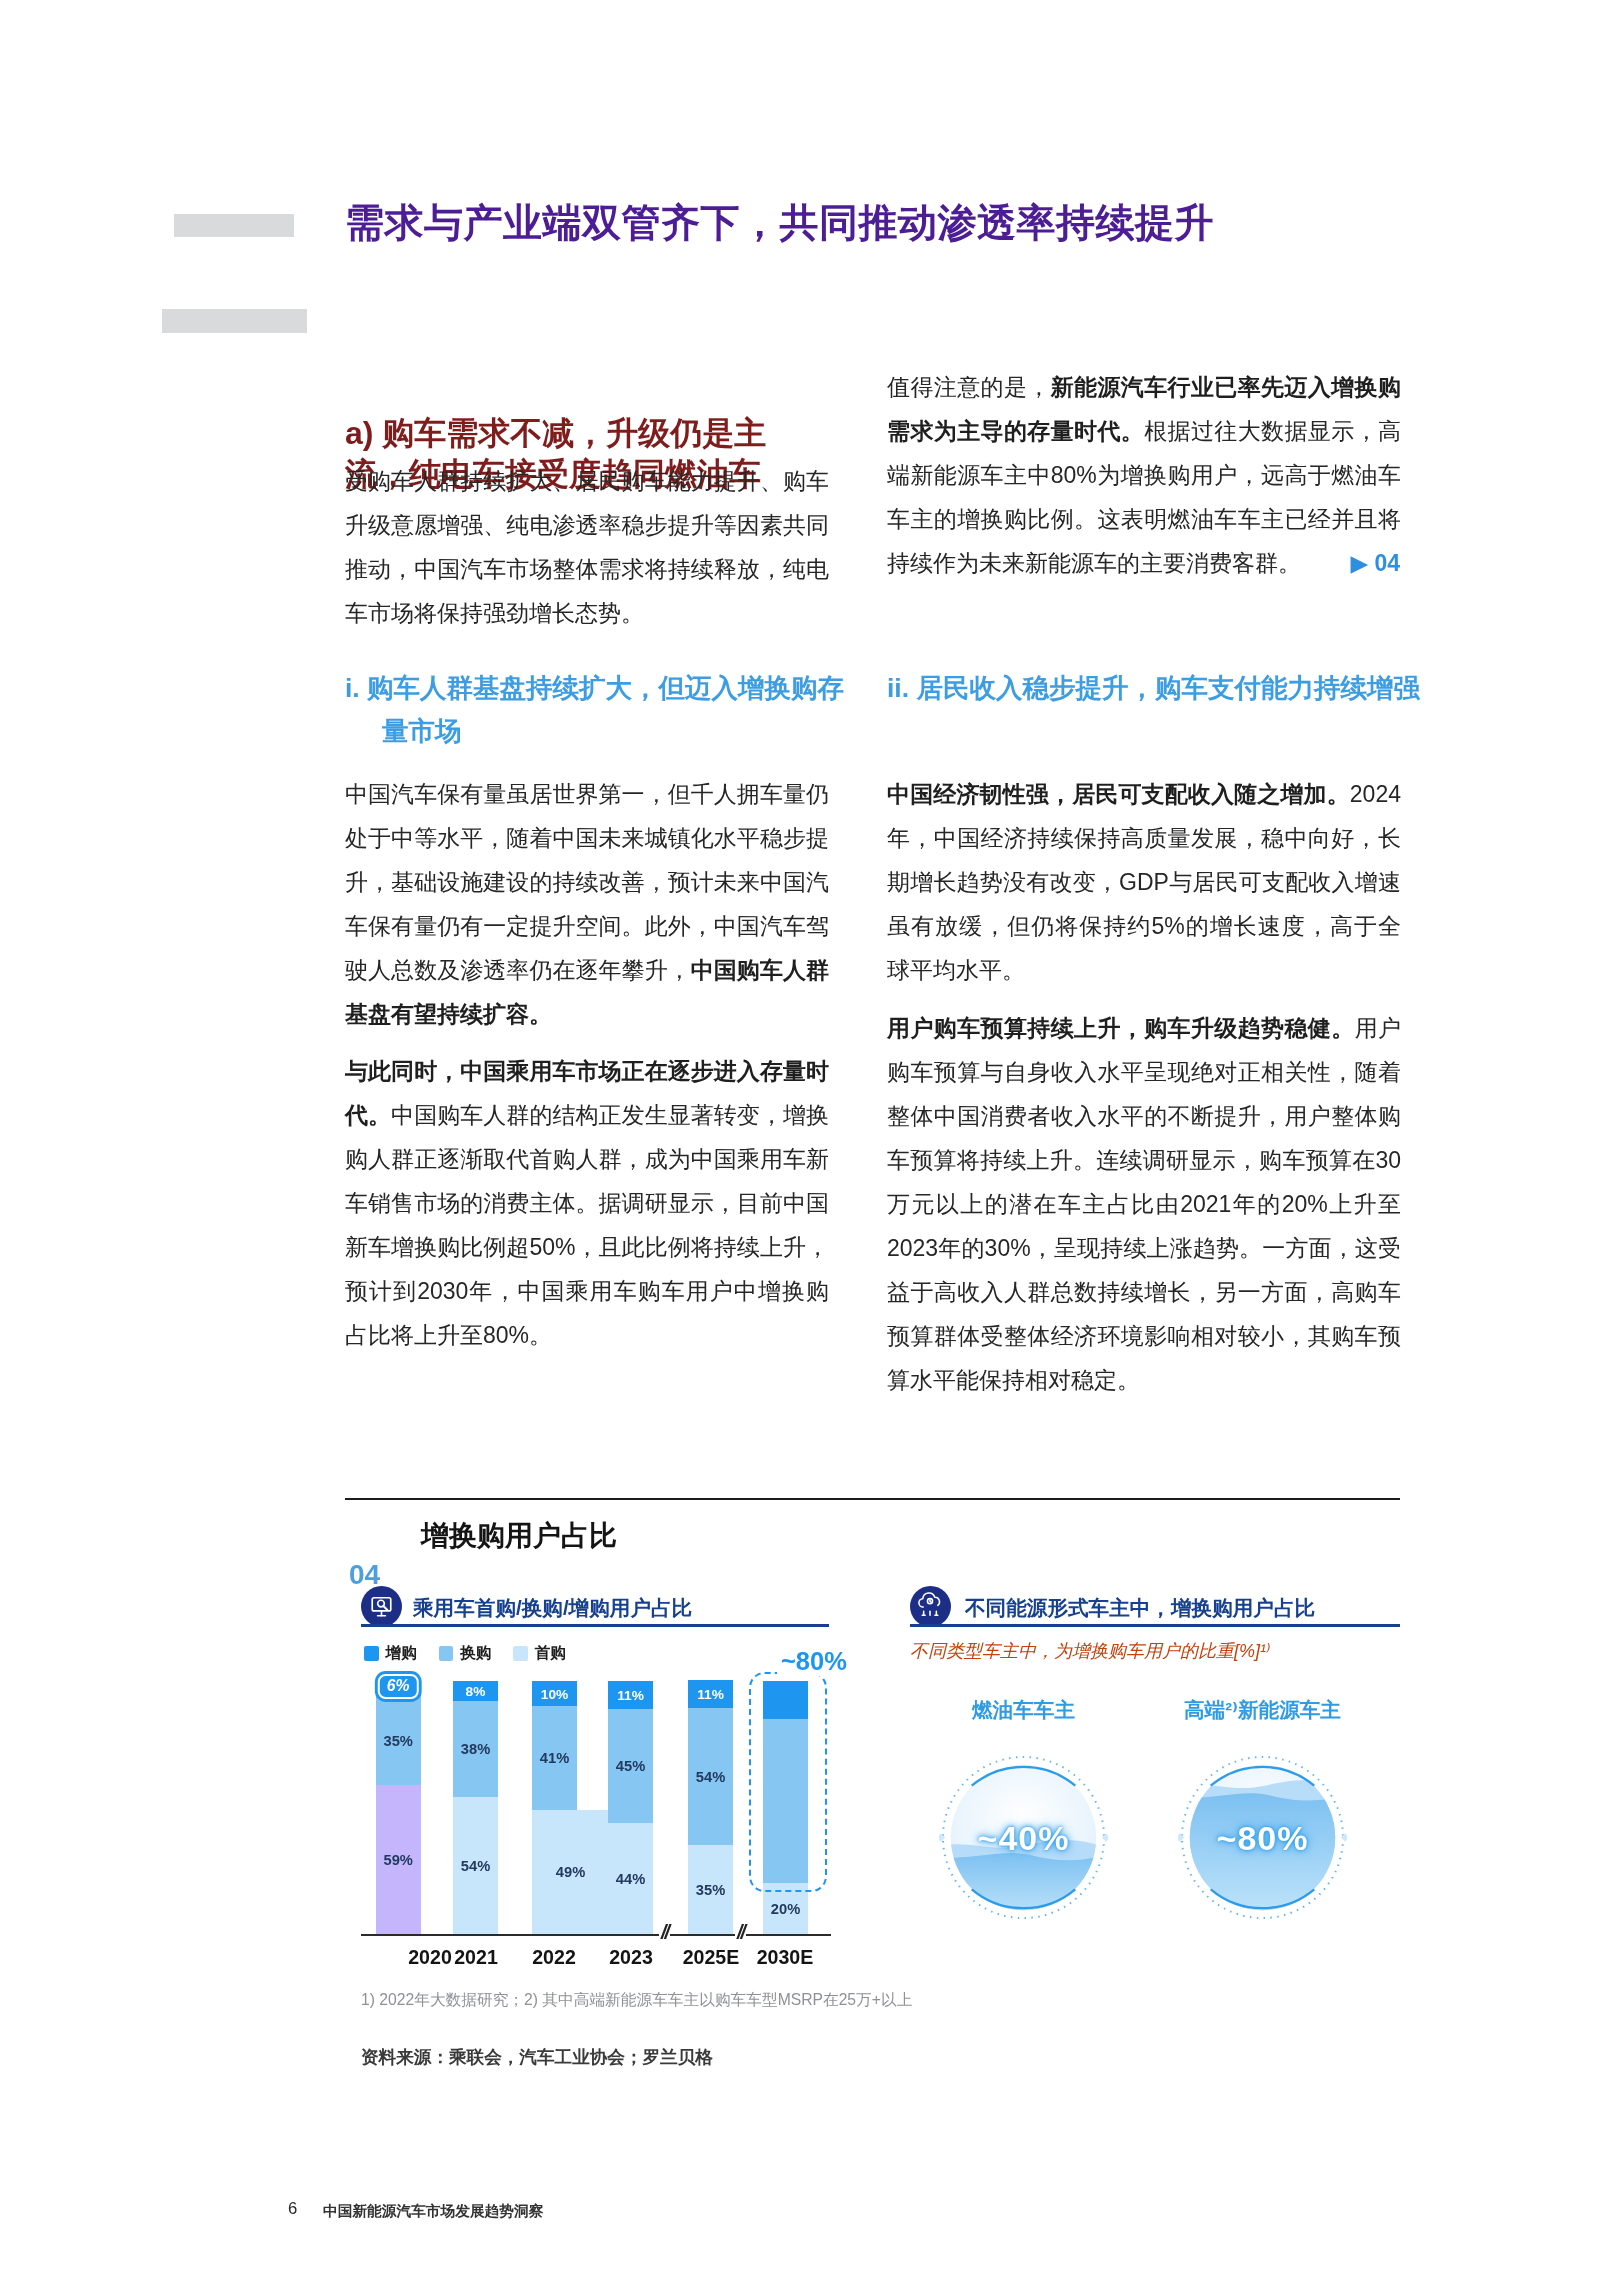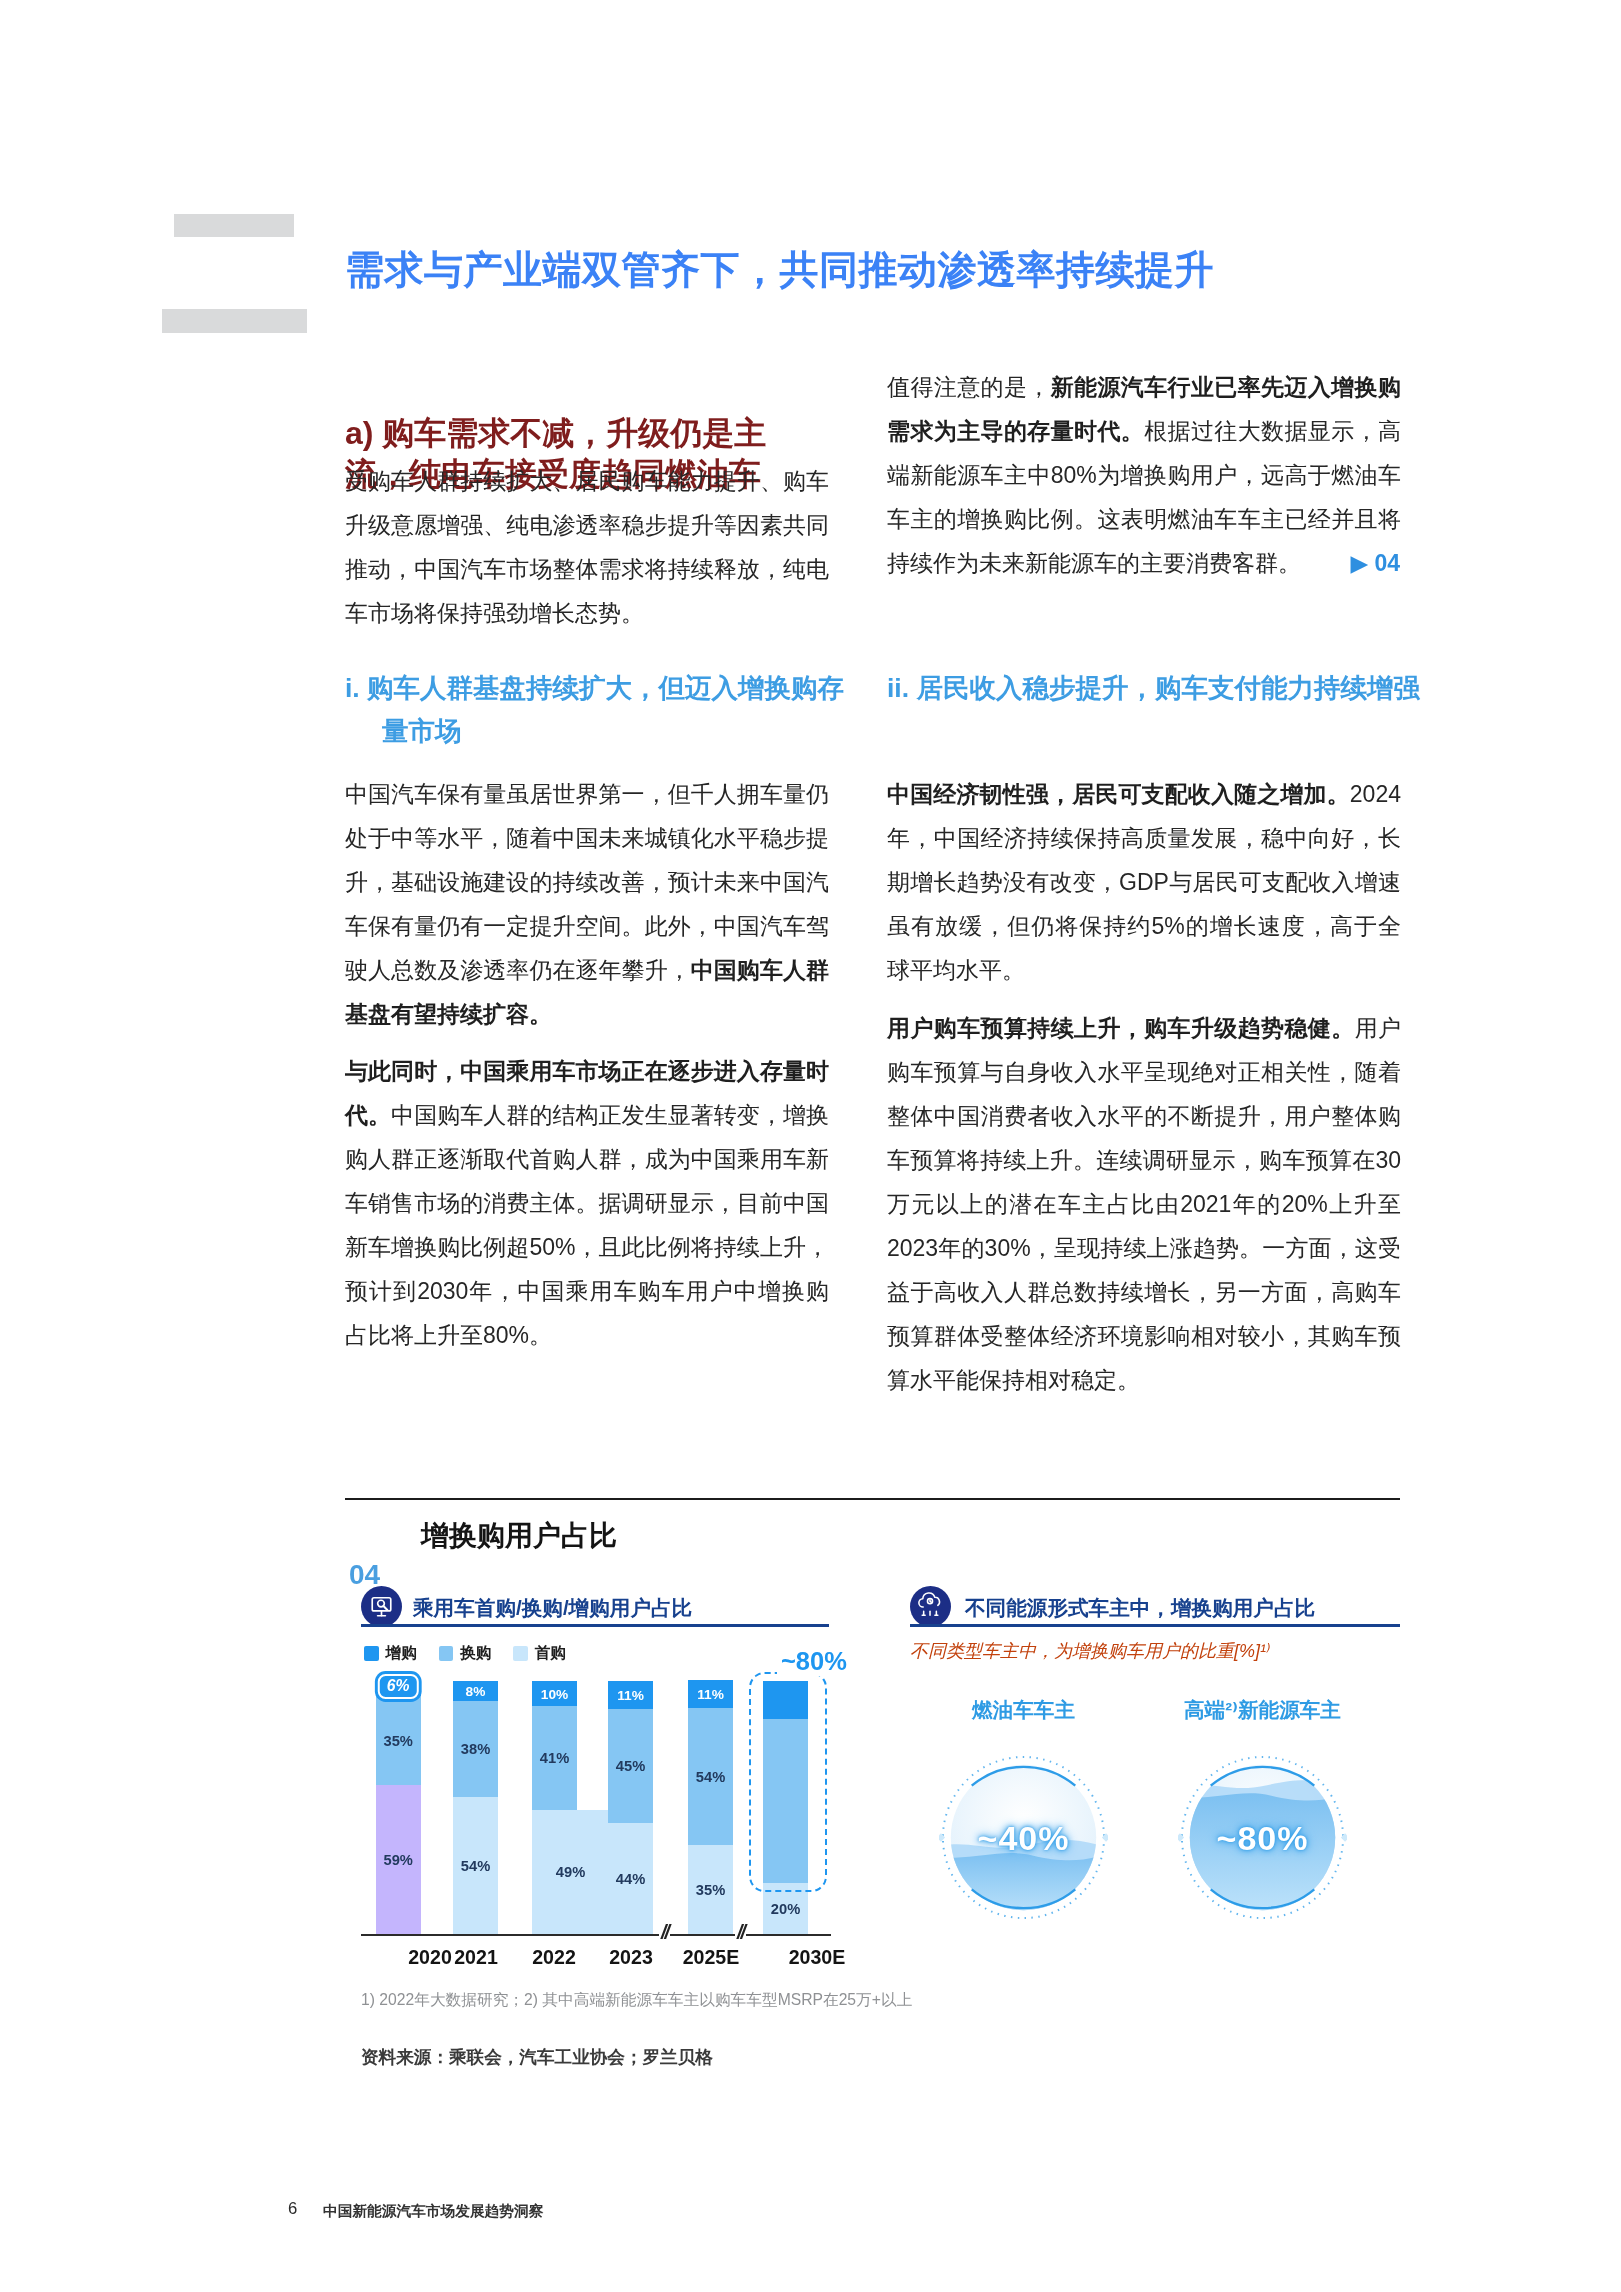--- a/index.html
+++ b/index.html
@@ -1,20 +1,20 @@
 <!DOCTYPE html>
 <html><head>
 <meta charset="utf-8">
 <style>
   html,body{margin:0;padding:0;background:#ffffff;}
   .page{position:relative;width:1621px;height:2293px;background:#ffffff;overflow:hidden;
         font-family:"Liberation Sans","DejaVu Sans",sans-serif;color:#262626;}
   .abs{position:absolute;}
   .deco-bar{background:#d9dadb;}
-  .page-title{font-size:39px;font-weight:800;color:#3b82f6;letter-spacing:0.5px;white-space:nowrap;margin-top:47px;}
+  .page-title{font-size:39px;font-weight:800;color:#4c1d95;letter-spacing:0.5px;white-space:nowrap;}
   .h-navy{font-size:32px;line-height:41px;font-weight:800;color:#7f1d1d;margin-top:48px;}
   .h-light{font-size:26.5px;line-height:43px;font-weight:800;color:#3D9DE3;padding-left:37px;text-indent:-37px;}
   .body-par{font-size:23px;line-height:44px;text-align:justify;color:#262626;}
   .body-par b{font-weight:700;color:#1f1f1f;}
   .ref{color:#2E8FE0;font-weight:800;white-space:nowrap;padding-left:43px;}
   .divider{background:#1c1c1c;height:2px;}
   .fig-number{font-size:28px;font-weight:800;color:#4A9FE0;margin-top:42px;}
   .fig-title{font-size:28px;font-weight:800;color:#141414;}
   .panel-title{font-size:20.6px;font-weight:800;color:#17418E;white-space:nowrap;}
   .panel-underline{height:2.9px;background:#17418E;}
@@ -166,21 +166,21 @@
         </div>
       </div>
       <span class="year-label" style="left: 350px; top: 265px;">2025E</span>
       <div class="bar" style="left: 402px;">
         <div class="seg" style="background: rgb(30, 150, 240); height: 38px;"></div>
         <div class="seg" style="background: rgb(133, 198, 243); height: 164px;"></div>
         <div class="seg" style="background: rgb(200, 230, 251); height: 51px;">
           <span class="seg-label">20%</span>
         </div>
       </div>
-      <span class="year-label" style="left: 424px; top: 265px; margin-left: 32px;">2030E</span>
+      <span class="year-label" style="left: 424px; top: 265px;">2030E</span>
     </div>
   <div class="abs axis" style="left:361px;top:1934px;width:470px;"></div>
   <div class="axis-break" style="left:659px;top:1921px;">//</div>
   <div class="axis-break" style="left:735px;top:1921px;">//</div>
 
   <div class="abs callout-box" style="left:749px;top:1672px;width:74px;height:216px;"></div>
   <div class="abs callout-label" style="left:777px;top:1647px;">~80%</div>
 
   <div class="abs" style="left:910px;top:1586px;width:41px;height:41px;">
     <svg width="41" height="41" viewBox="0 0 42 42">

